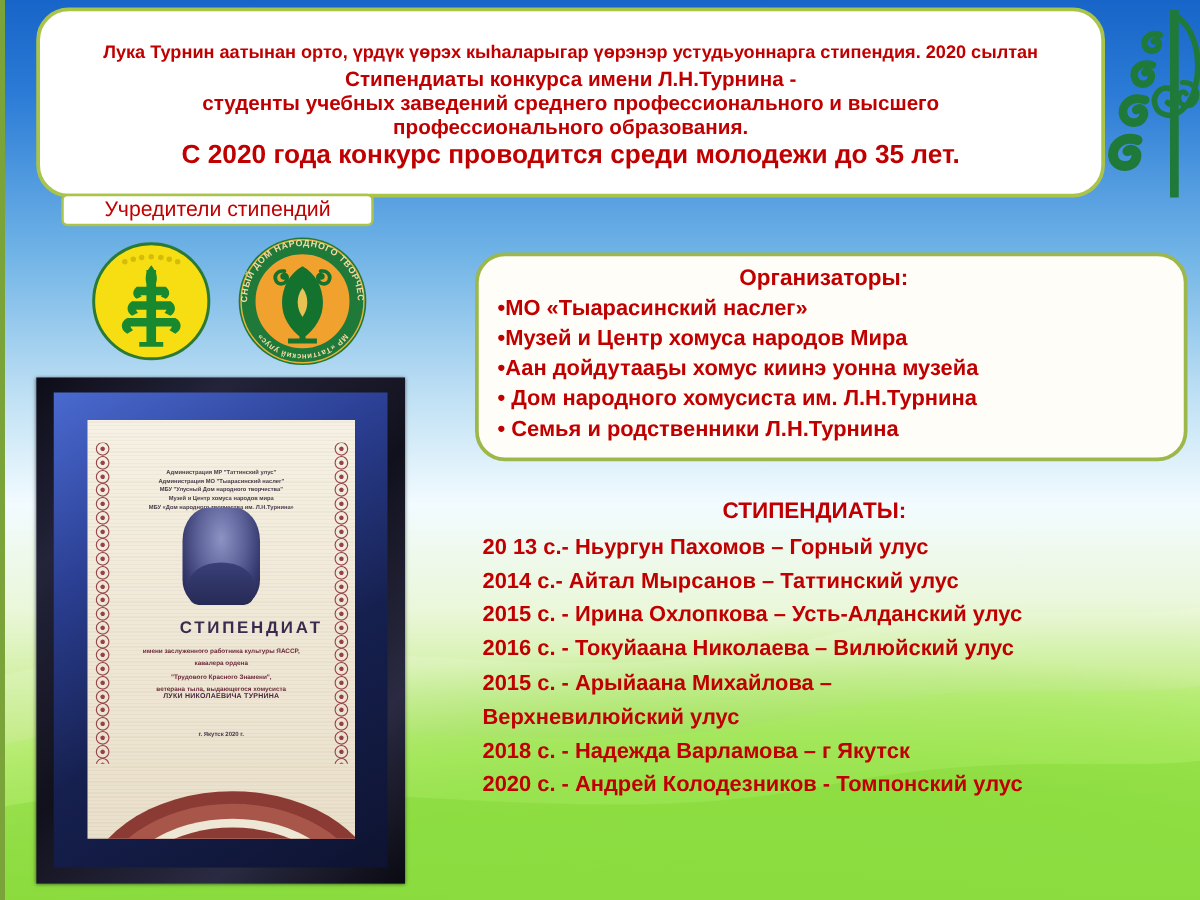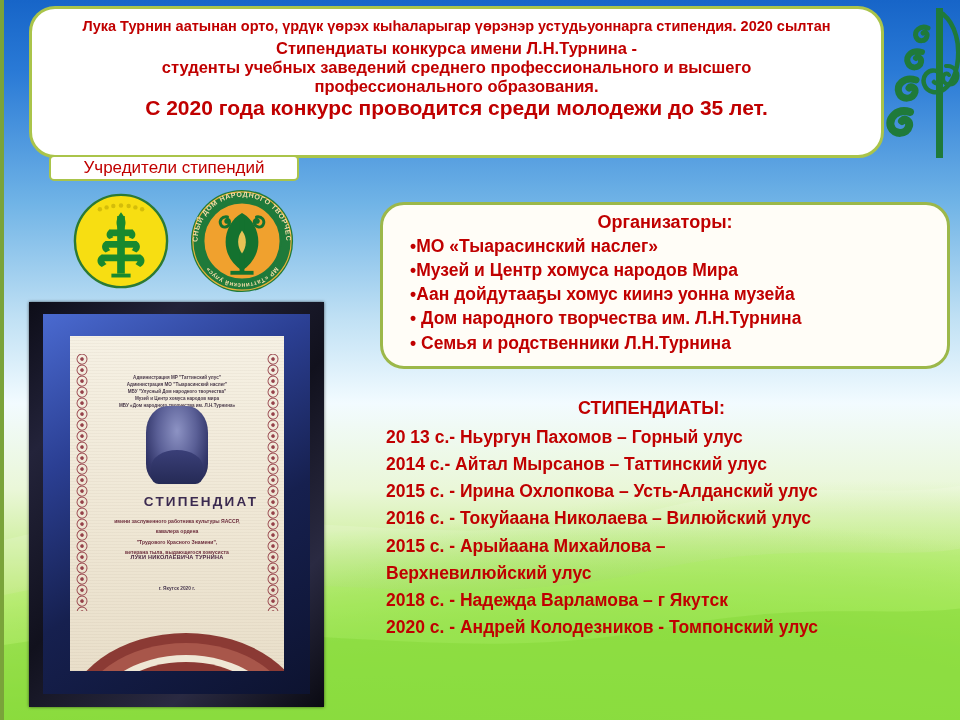--- a/index.html
+++ b/index.html
@@ -16,21 +16,21 @@
       
       linear-gradient(180deg,#1765c8 0%, #2a7ad6 10%, #6fb3e6 28%, #bfe0f4 44%, #f2fbff 56%, #eaf7d8 68%, #b6e86a 84%, #7ed321 100%);
     border-left:4px solid #7aa33a;
   }
   
   #waves{position:absolute;left:0;right:0;bottom:0;height:330px;pointer-events:none;}
   
   #header-banner{
     position:absolute;left:25px;top:6px;width:855px;height:152px;
     background:#ffffff;border:3px solid #aac44a;border-radius:26px;
-    box-sizing:border-box;padding:9px 14px 0 14px;text-align:center;
+    box-sizing:border-box;padding:25px 14px 0 14px;text-align:center;
   }
   #header-banner .ln{
     color:#c00000;font-weight:bold;line-height:1.16;margin:0;
   }
   .hl1{font-size:14.5px;}
   .hl2{font-size:16.5px;margin-top:4px !important;}
   .hl3{font-size:16.5px;}
   .hl4{font-size:16.5px;}
   .hl5{font-size:21px;}
   
@@ -98,21 +98,21 @@
     position:absolute;left:0;right:0;top:250px;text-align:center;
     color:#4a3a50;font-size:4.8px;font-weight:bold;
   }
   #cert-arc{
     position:absolute;left:-4px;right:-4px;bottom:-48px;height:130px;
   }
   
   #organizers-box{
     position:absolute;left:376px;top:202px;width:570px;height:167px;
     background:#fffdf7;border:3px solid #9cb84a;border-radius:24px;
-    box-sizing:border-box;padding:7px 16px 0 16px;
+    box-sizing:border-box;padding:7px 16px 0 4px;
   }
   #organizers-title{
     text-align:center;color:#c00000;font-weight:bold;font-size:18px;
     margin-bottom:1px;
   }
   .org-item{
     color:#c00000;font-weight:bold;font-size:17.5px;line-height:1.38;
     white-space:nowrap;
     margin-left:11px;
   }
@@ -264,21 +264,21 @@
 
       </div>
     </div>
   </div>
 
   <div id="organizers-box">
     <div id="organizers-title">Организаторы:</div>
     <div class="org-item">•МО «Тыарасинский наслег»</div>
     <div class="org-item">•Музей и Центр хомуса народов Мира</div>
     <div class="org-item">•Аан дойдутааҕы хомус киинэ уонна музейа</div>
-    <div class="org-item">• Дом народного творчества им.  Л.Н.Турнина</div>
+    <div class="org-item">• Дом народного хомусиста им.  Л.Н.Турнина</div>
     <div class="org-item">• Семья и родственники Л.Н.Турнина</div>
   </div>
 
   <div id="laureates">
     <div id="laureates-title">СТИПЕНДИАТЫ:</div>
     <div class="lau-item">20 13 с.- Ньургун Пахомов – Горный улус</div>
     <div class="lau-item">2014 с.- Айтал Мырсанов – Таттинский улус</div>
     <div class="lau-item">2015 с. -  Ирина Охлопкова – Усть-Алданский улус</div>
     <div class="lau-item">2016 с. - Токуйаана Николаева – Вилюйский улус</div>
     <div class="lau-item">2015 с. - Арыйаана Михайлова –</div>

